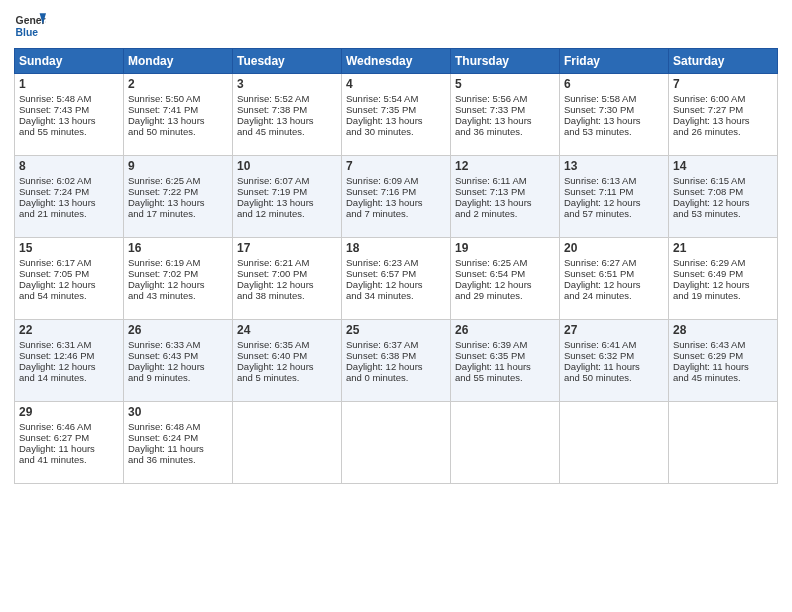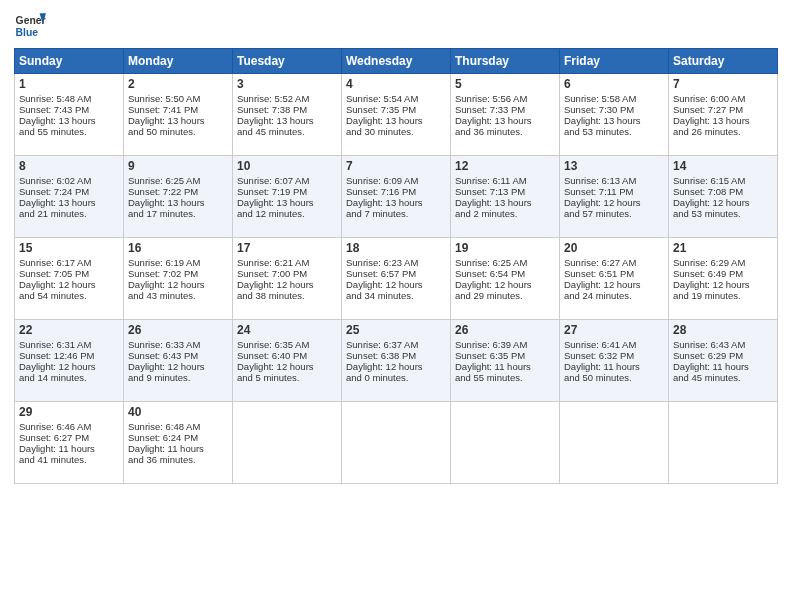--- a/index.html
+++ b/index.html
@@ -313,21 +313,21 @@
         </tr>
         <tr class="row-bg-white">
           <td>
             <span class="day-num">29</span>
             <div>Sunrise: 6:46 AM</div>
             <div>Sunset: 6:27 PM</div>
             <div>Daylight: 11 hours</div>
             <div>and 41 minutes.</div>
           </td>
           <td>
-            <span class="day-num">40</span>
+            <span class="day-num">30</span>
             <div>Sunrise: 6:48 AM</div>
             <div>Sunset: 6:24 PM</div>
             <div>Daylight: 11 hours</div>
             <div>and 36 minutes.</div>
           </td>
           <td class="empty"></td>
           <td class="empty"></td>
           <td class="empty"></td>
           <td class="empty"></td>
           <td class="empty"></td>

